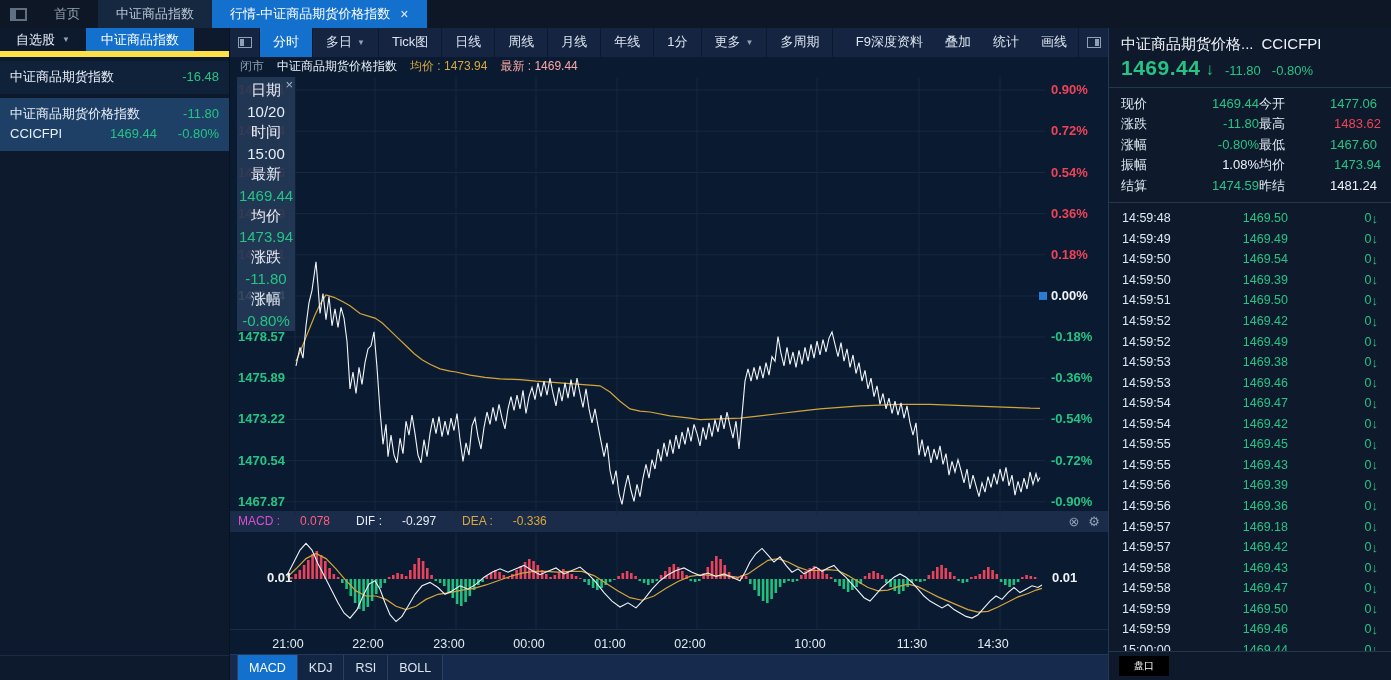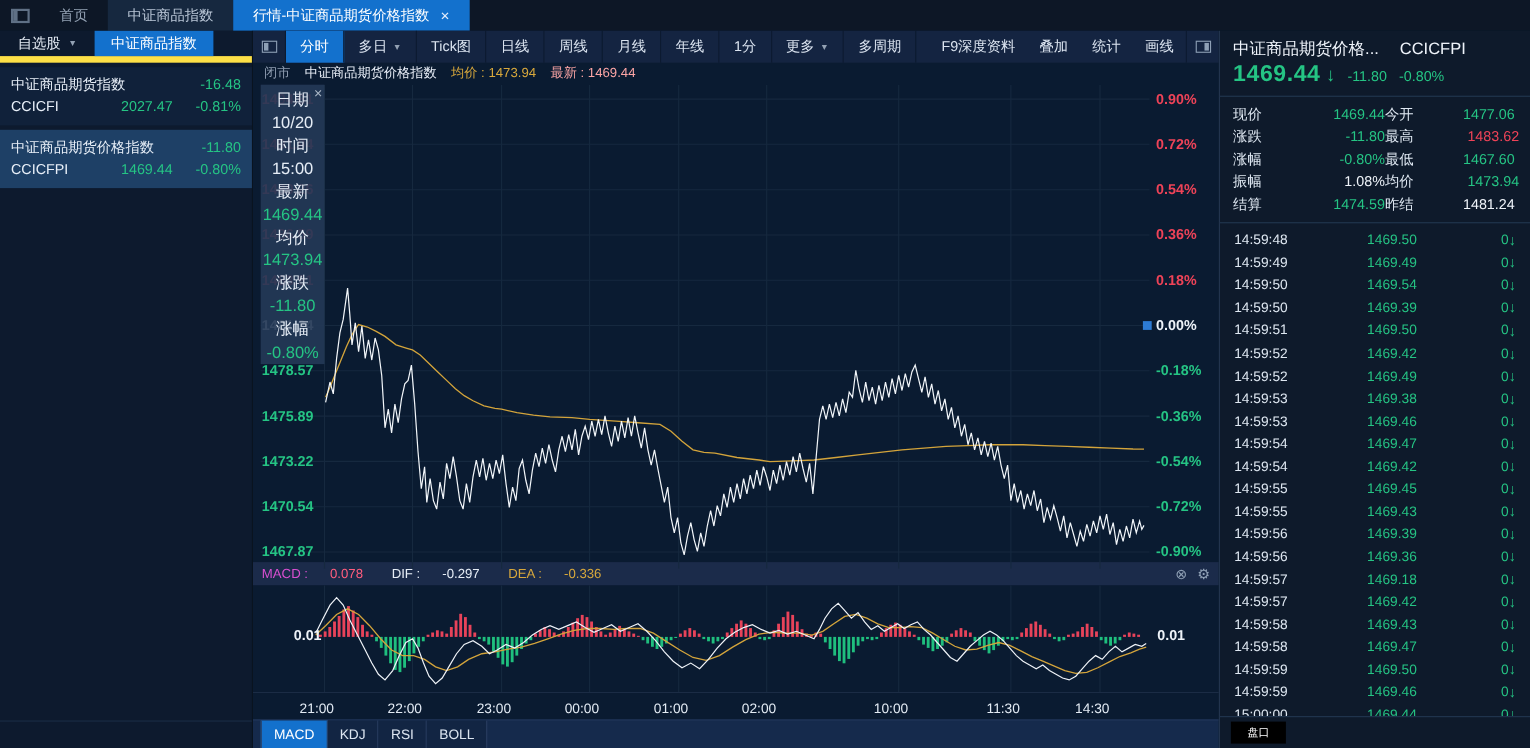--- a/index.html
+++ b/index.html
@@ -77,21 +77,21 @@
 
   .ind-tabs { height:26px; background:#152a4c; display:flex; align-items:center; padding-left:7px; border-top:1px solid #23375a; }
   .ind-tab { height:26px; padding:0 11px; display:flex; align-items:center; font-size:12.5px;
     color:#dce5f0; background:#122543; border-right:1px solid #2b3f63; }
   .ind-tab:first-child { border-left:1px solid #2b3f63; }
   .ind-tab.active { background:#1371cd; color:#fff; }
 
   
   .quote { width:283px; background:#0e1a2b; border-left:1px solid #253853; display:flex; flex-direction:column; }
   .q-head { padding:7px 10px 5px 12px; }
-  .q-title-row { display:flex; gap:19px; align-items:baseline; font-size:15px; color:#eef3fa; }
+  .q-title-row { display:flex; gap:8px; align-items:baseline; font-size:15px; color:#eef3fa; }
   .q-price-row { display:flex; align-items:baseline; gap:11px; margin-top:2px; }
   .q-price { font-size:21px; font-weight:bold; color:#25c484; letter-spacing:.5px; }
   .q-arrow { color:#25c484; font-size:17px; font-weight:bold; margin-left:-6px; }
   .q-chg, .q-pct { font-size:13px; color:#25c484; }
   .q-div { height:1px; background:#223750; margin:2px 0; }
   .q-stats { display:grid; grid-template-columns:40px 98px 46px 1fr; padding:4px 10px 4px 12px; font-size:13px; line-height:20.4px; }
   .qs-label { color:#dfe8f2; }
   .qs-val { text-align:right; }
   .qs-val.c1 { padding-right:4px; }
   .q-ticks { flex:1; overflow:hidden; padding-top:3px; }
@@ -127,25 +127,20 @@
       </div>
       <div class="sb-tab">
         <span>中证商品指数</span>
       </div>
     </div>
     <div id="watch-items">
         <div class="watch-item">
           <div class="wi-row">
             <span class="wi-name">中证商品期货指数</span>
             <span class="wi-chg g">-16.48</span>
-          </div>
-          <div class="wi-row">
-            <span class="wi-code">CCICFI</span>
-            <span class="wi-price g">2027.47</span>
-            <span class="wi-pct g">-0.81%</span>
           </div>
         </div>
         <div class="watch-item sel">
           <div class="wi-row">
             <span class="wi-name">中证商品期货价格指数</span>
             <span class="wi-chg g">-11.80</span>
           </div>
           <div class="wi-row">
             <span class="wi-code">CCICFPI</span>
             <span class="wi-price g">1469.44</span>

